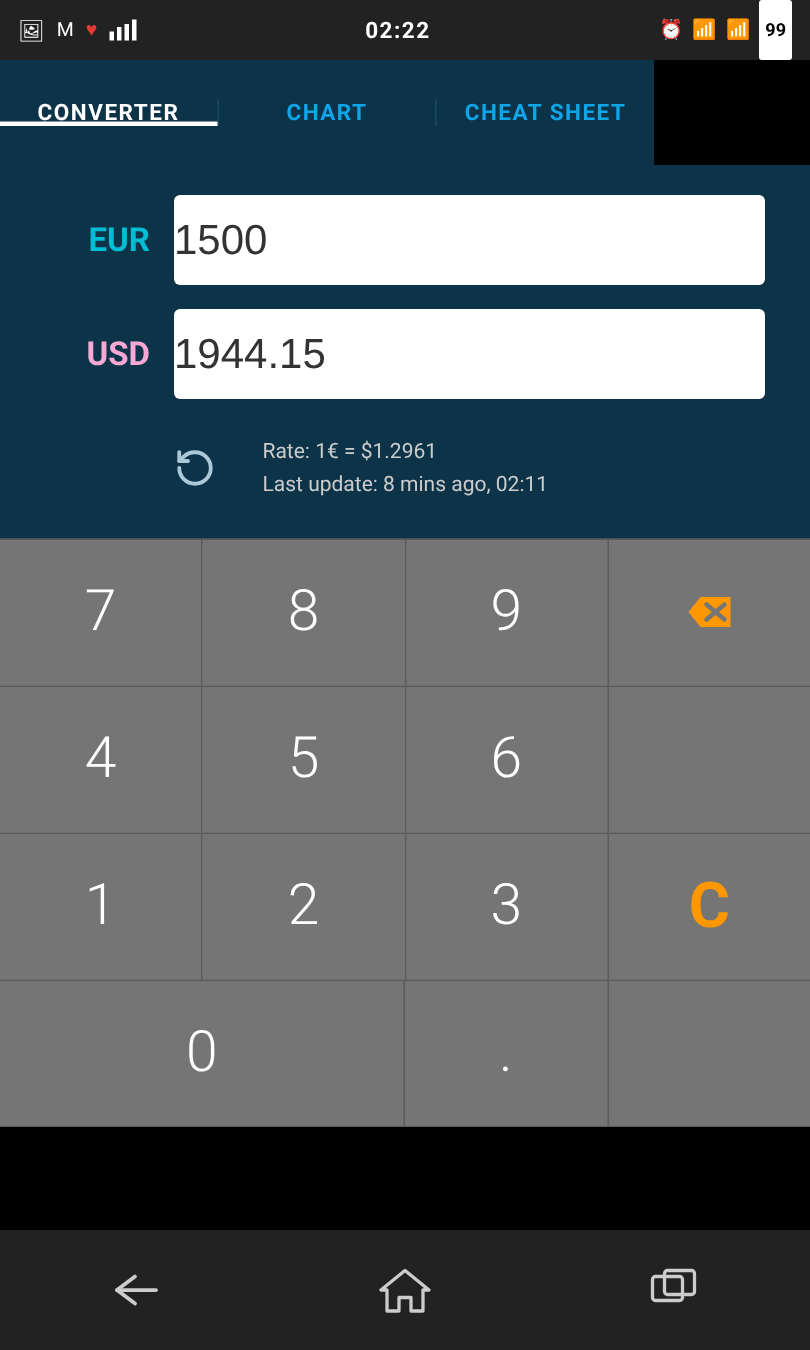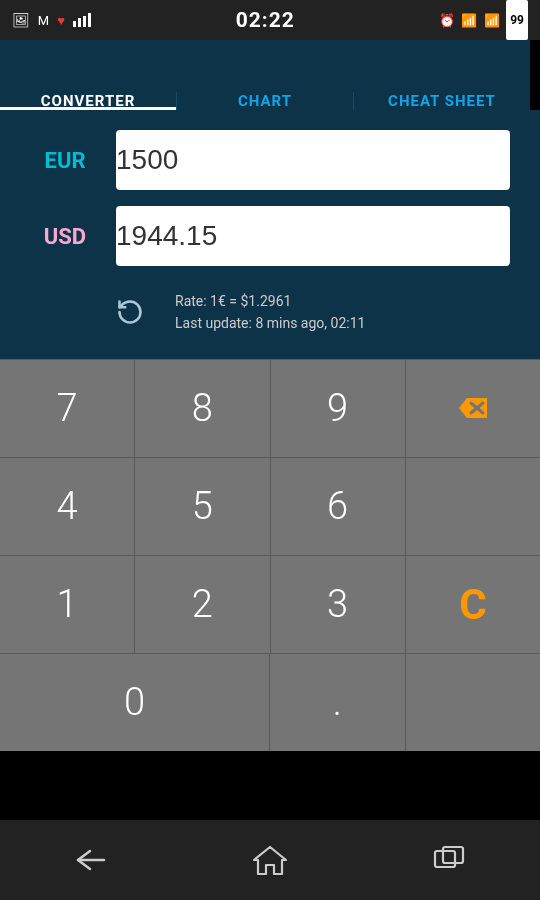--- a/index.html
+++ b/index.html
@@ -24,38 +24,38 @@
       padding: 0 12px;
       color: #fff;
       font-size: 13px;
     }
     .status-left {
       display: flex;
       align-items: center;
       gap: 8px;
     }
     .status-center {
-      font-size: 21px;
+      font-size: 15px;
       font-weight: bold;
       letter-spacing: 1px;
     }
     .status-right {
       display: flex;
       align-items: center;
       gap: 6px;
       font-size: 13px;
     }
 
     
     .tab-bar {
-      width: 530px;
+      width: 436px;
       height: 70px;
       background: #0d3349;
       display: flex;
-      align-items: flex-end;
+      align-items: center;
     }
     .tab {
       flex: 1;
       display: flex;
       align-items: center;
       justify-content: center;
       color: #0ea5e9;
       font-size: 15px;
       font-weight: bold;
       letter-spacing: 1px;
@@ -87,21 +87,21 @@
     
     .currency-row {
       display: flex;
       align-items: center;
       margin-bottom: 16px;
     }
     .currency-label {
       font-size: 22px;
       font-weight: bold;
       width: 70px;
-      text-align: center;
+      text-align: right;
       margin-right: 16px;
     }
     .currency-label.eur { color: #00bcd4; }
     .currency-label.usd { color: #f9a8d4; }
 
     .currency-input {
       flex: 1;
       height: 60px;
       background: #fff;
       border: none;

